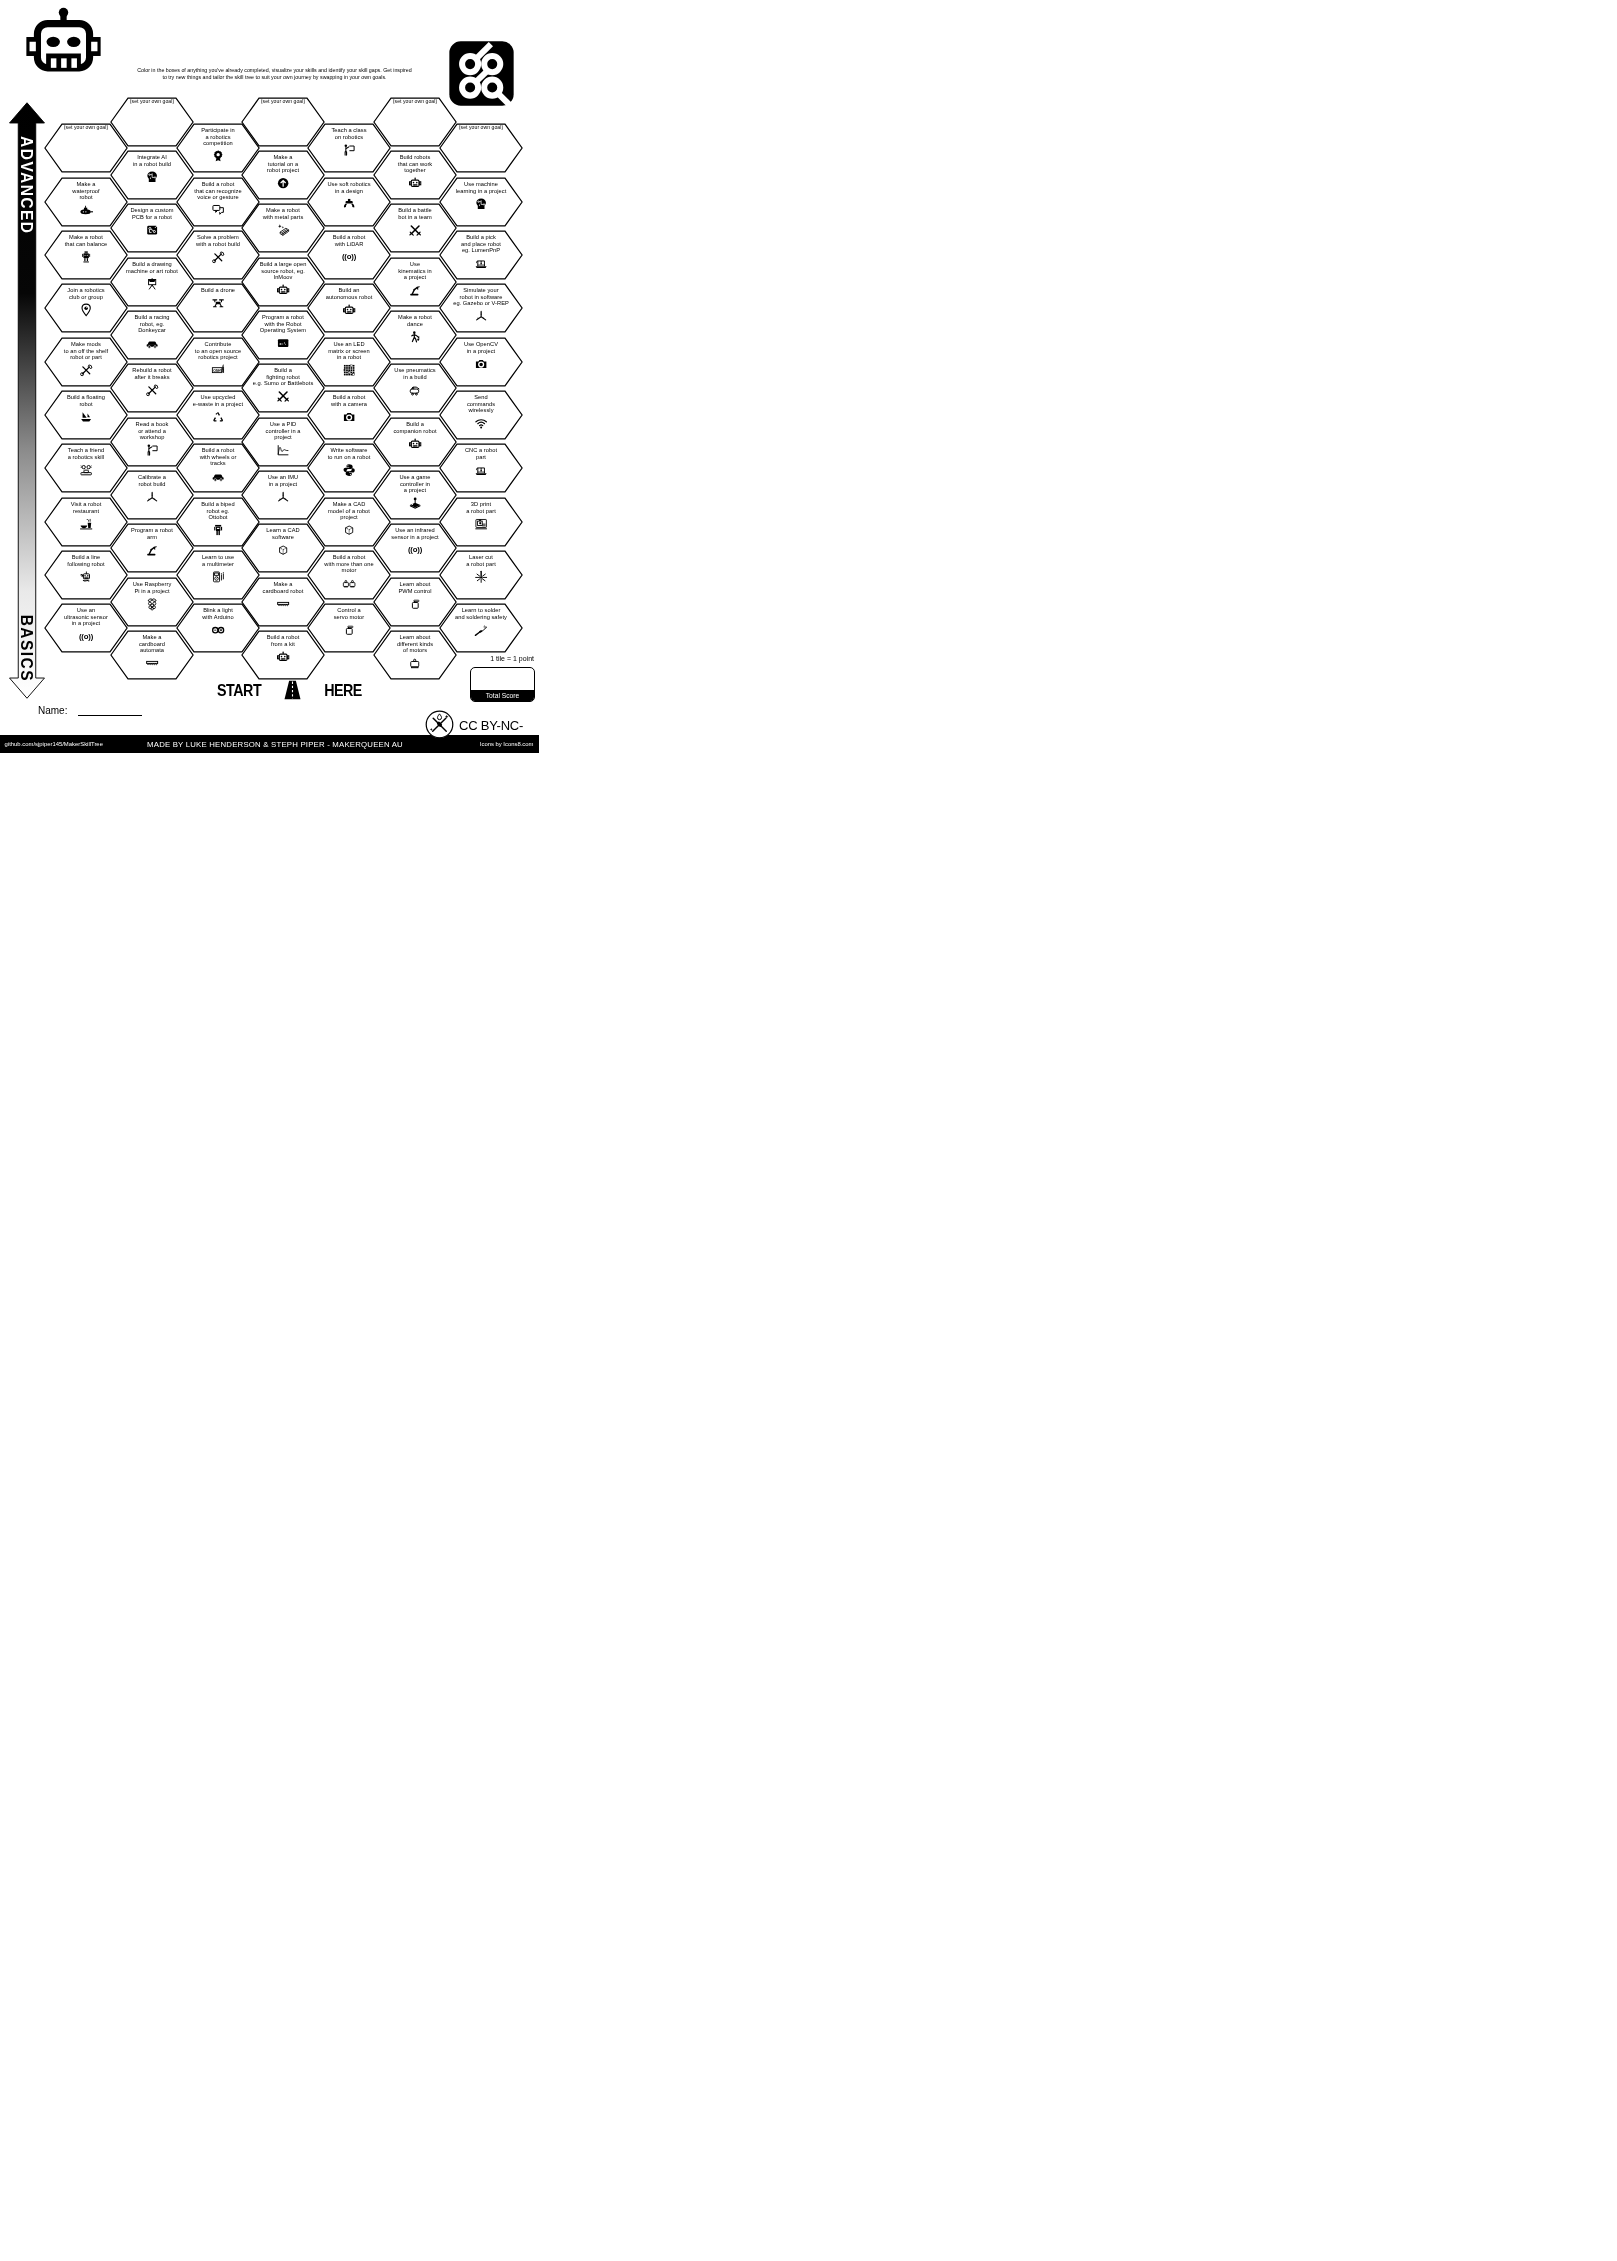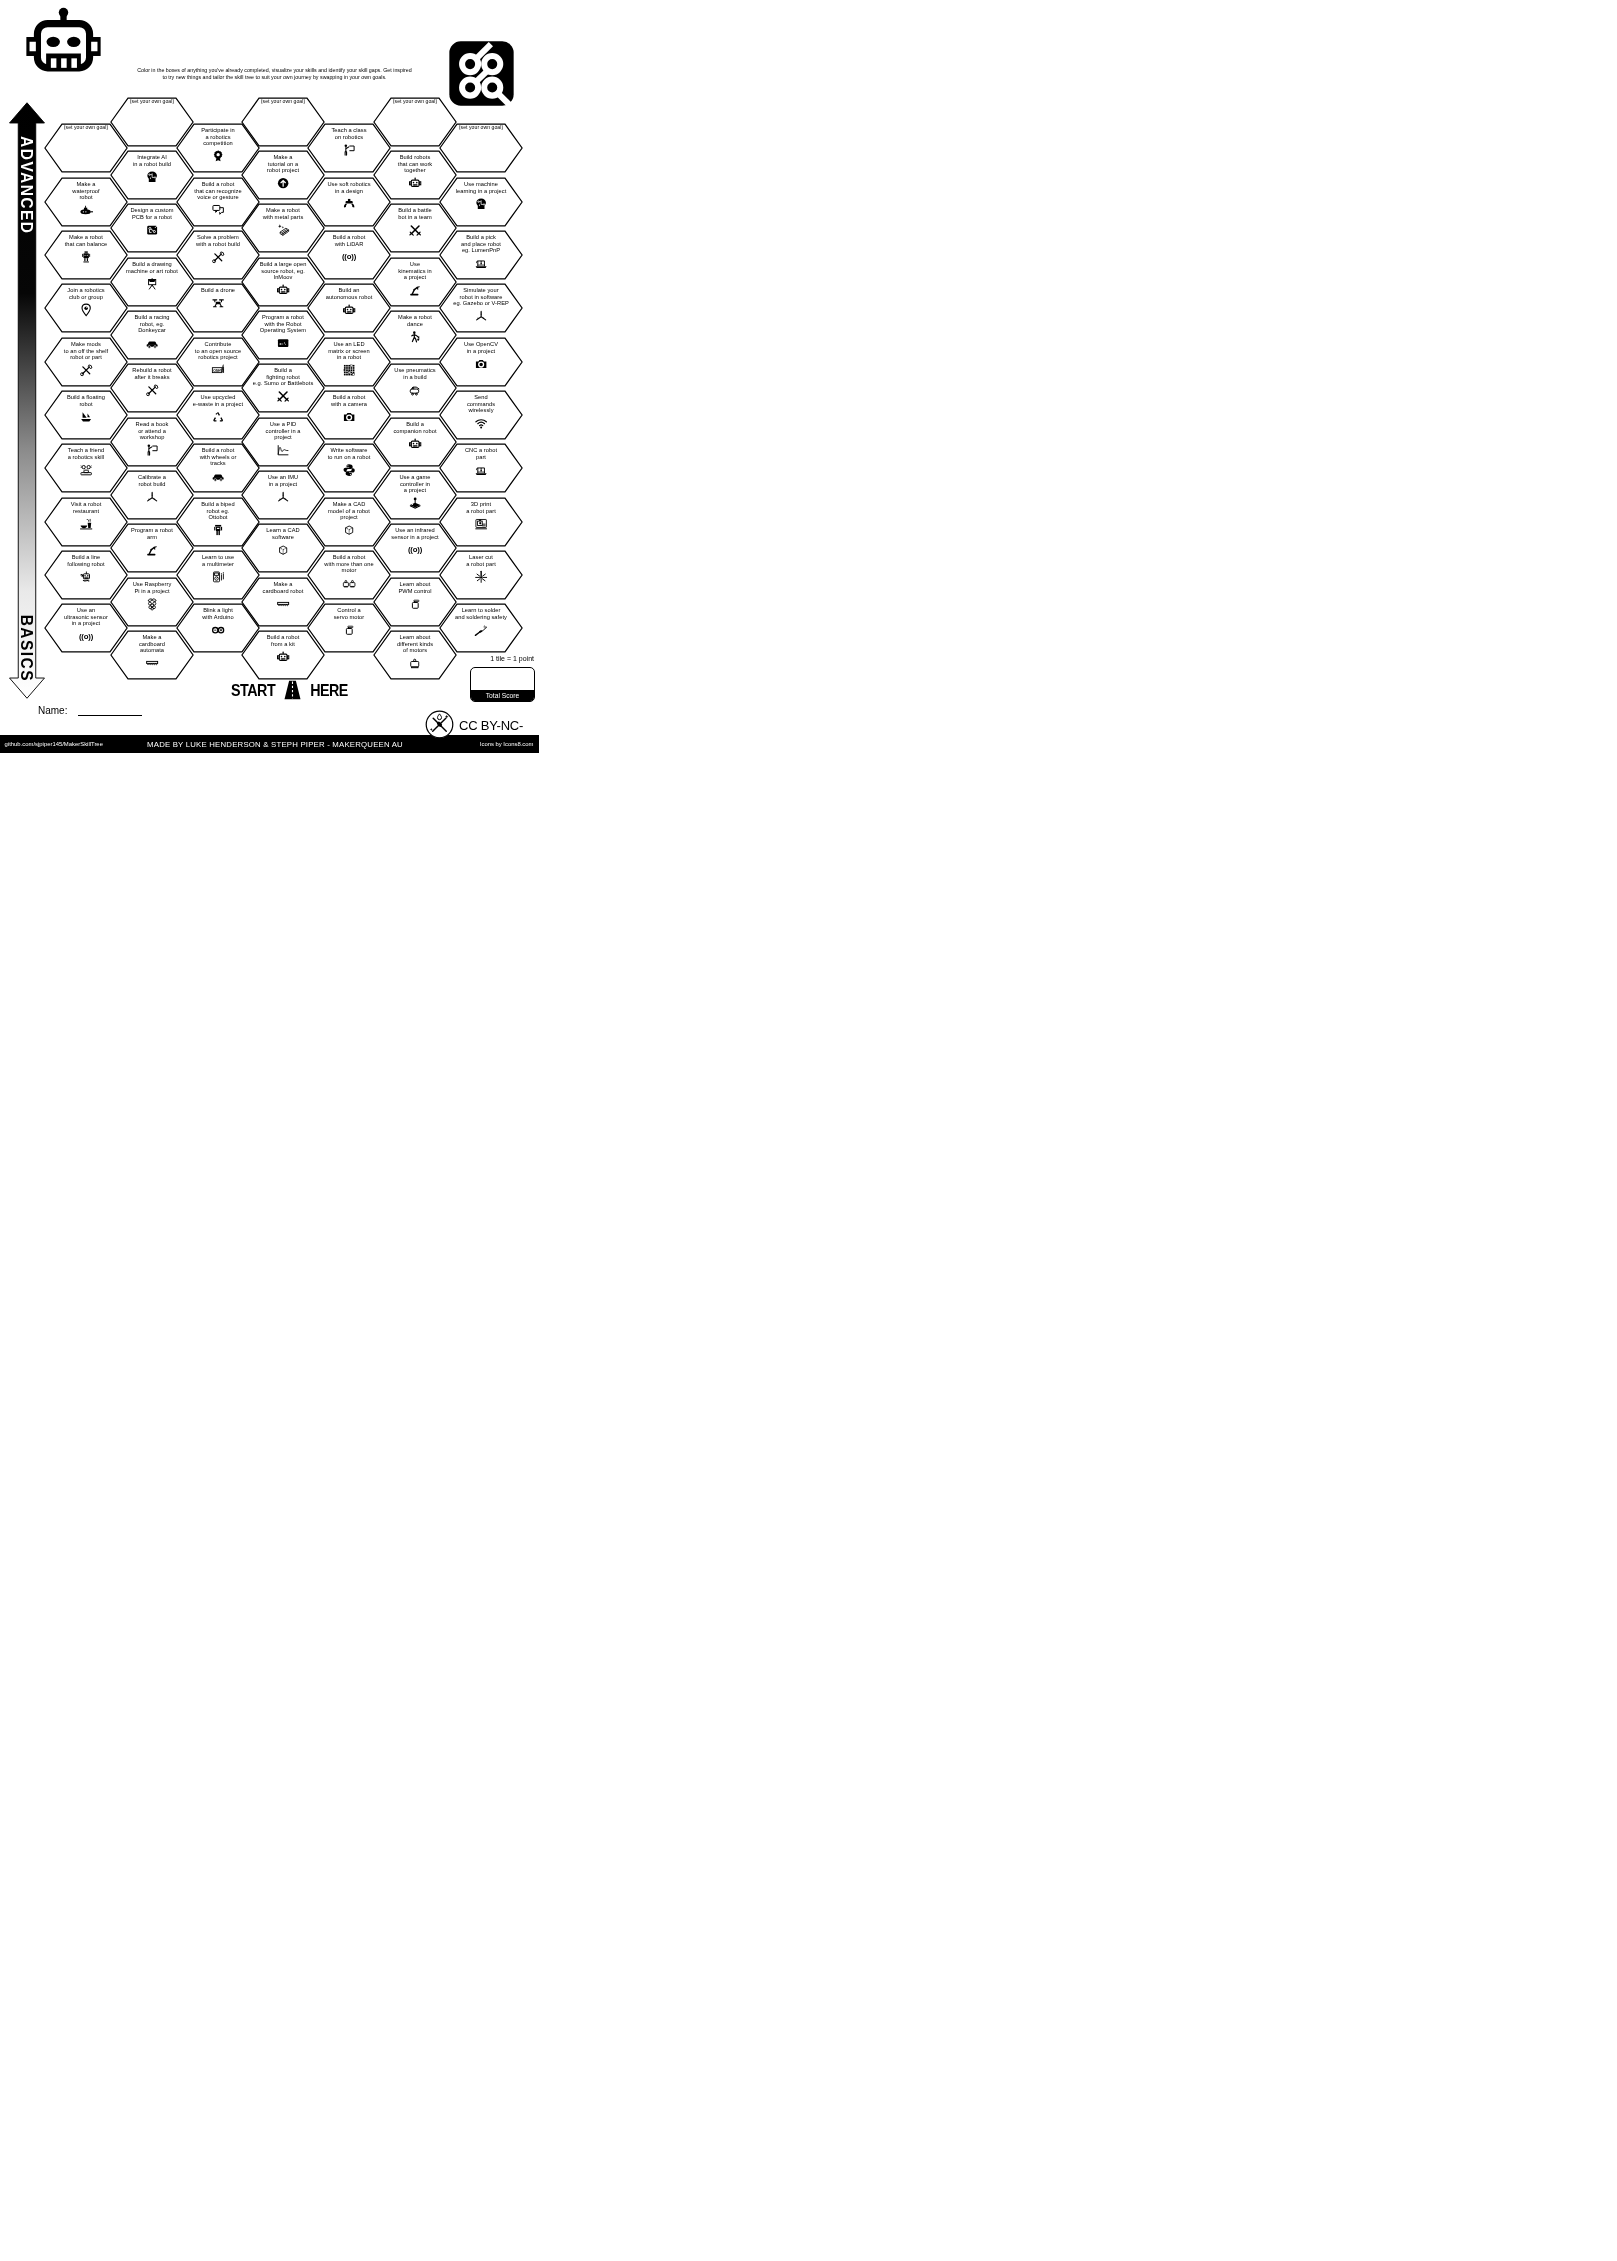--- a/index.html
+++ b/index.html
@@ -29,21 +29,21 @@
   .hex-content{position:absolute;inset:0;display:flex;flex-direction:column;align-items:center;
     justify-content:flex-start;padding-top:4.1px;gap:0.5px;text-align:center;}
   .hex-label{font-size:5.7px;line-height:1.13;letter-spacing:0.05px;white-space:pre-line;}
   .goal .hex-content{padding-top:2.3px;}
   .goal .hex-label{font-size:5.1px;}
   .hex-icon{height:16.6px;display:flex;align-items:center;justify-content:center;margin-top:0.9px;}
   .hex-icon svg{width:14.3px;height:14.3px;}
   .waves-txt{font-weight:bold;font-size:7.8px;letter-spacing:-0.2px;}
   
   #start-here{position:absolute;left:216px;top:680px;width:147px;display:flex;align-items:center;
-    justify-content:center;gap:7px;}
+    justify-content:center;gap:21px;}
   .start-word{font-size:14.3px;font-weight:bold;letter-spacing:-0.5px;transform:scaleY(1.15);}
   #road-icon{width:21px;height:20px;}
   
   #name-row{position:absolute;left:38px;top:705px;font-size:10px;}
   #name-line{position:absolute;left:78px;top:715px;width:64px;height:1.1px;background:#000;}
   
   #tile-note{position:absolute;left:460px;top:655px;width:74px;text-align:right;font-size:7px;}
   #score-box{position:absolute;left:470px;top:667px;width:63px;height:33px;border:1.4px solid #000;
     border-radius:5px;overflow:hidden;background:#fff;}
   #score-band{position:absolute;left:0;right:0;bottom:0;height:11.5px;background:#000;color:#fff;

